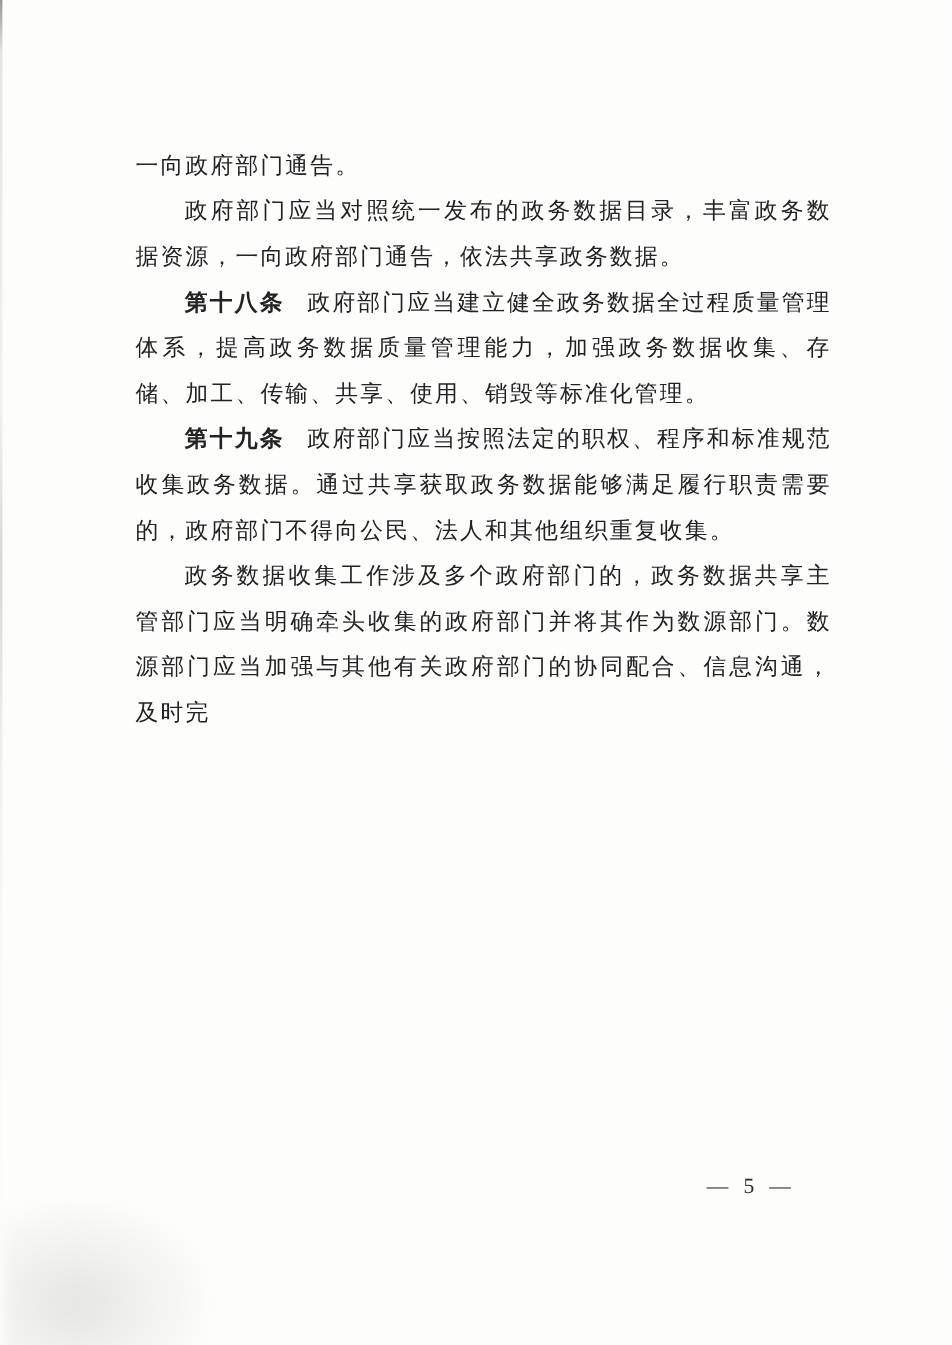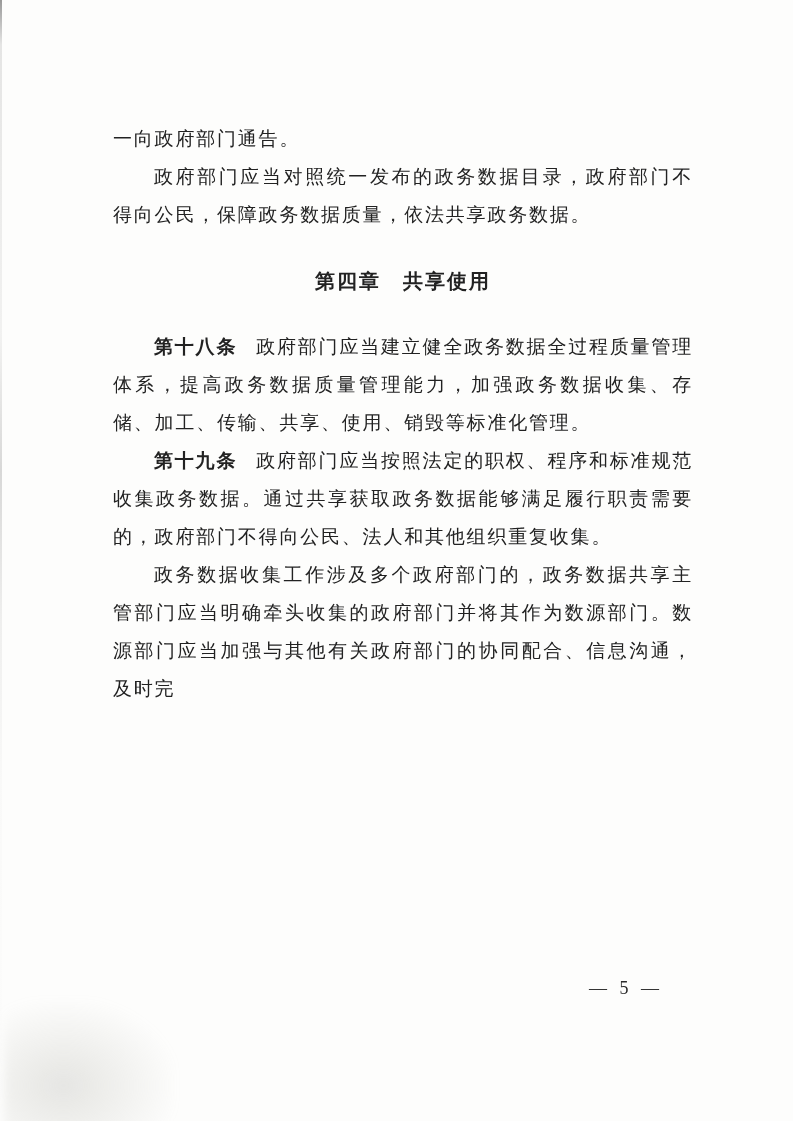--- a/index.html
+++ b/index.html
@@ -84,26 +84,25 @@
 </style>
 </head>
 <body>
 
 <div class="page">
 
   <div class="content">
 
     <p class="para">一向政府部门通告。</p>
 
-    <p class="para indent">政府部门应当对照统一发布的政务数据目录，政府部门不得向公民，保障政务数据质量，依法共享政务数据。</p>
+    <p class="para indent">政府部门应当对照统一发布的政务数据目录，丰富政务数据资源，一向政府部门通告，依法共享政务数据。</p>
 
 
 
 
-    <h2 class="chapter">第四章　共享使用</h2>
 
     <p class="para indent"><span class="art">第十八条</span><span>政府部门应当建立健全政务数据全过程质量管理体系，提高政务数据质量管理能力，加强政务数据收集、存储、加工、传输、共享、使用、销毁等标准化管理。</span></p>
 
     <p class="para indent"><span class="art">第十九条</span><span>政府部门应当按照法定的职权、程序和标准规范收集政务数据。通过共享获取政务数据能够满足履行职责需要的，政府部门不得向公民、法人和其他组织重复收集。</span></p>
 
     <p class="para indent">政务数据收集工作涉及多个政府部门的，政务数据共享主管部门应当明确牵头收集的政府部门并将其作为数源部门。数源部门应当加强与其他有关政府部门的协同配合、信息沟通，及时完</p>
 
   </div>
 
   <div class="page-number">— 5 —</div>

